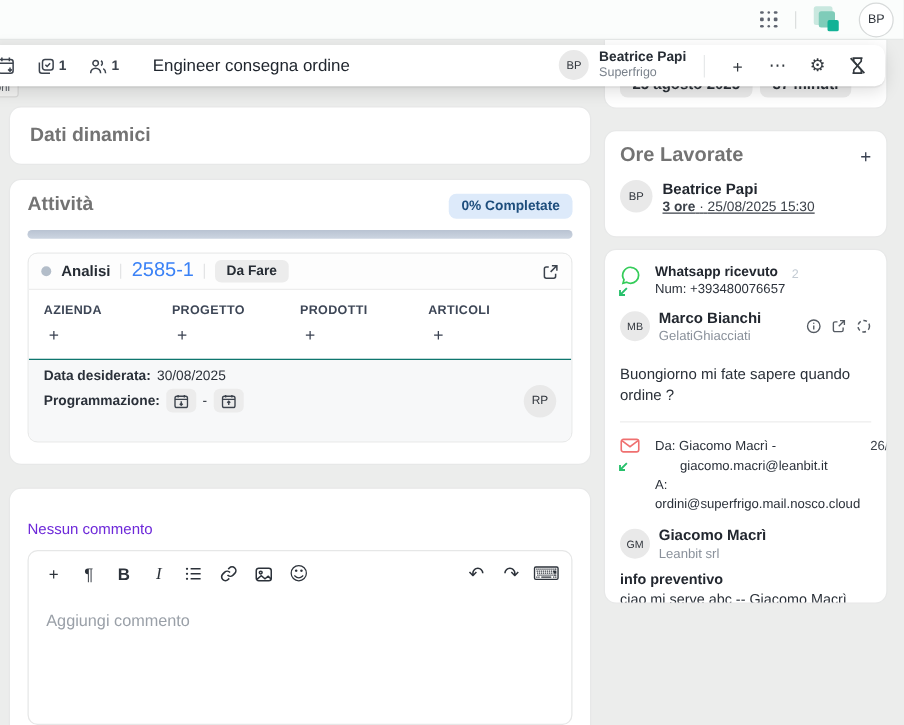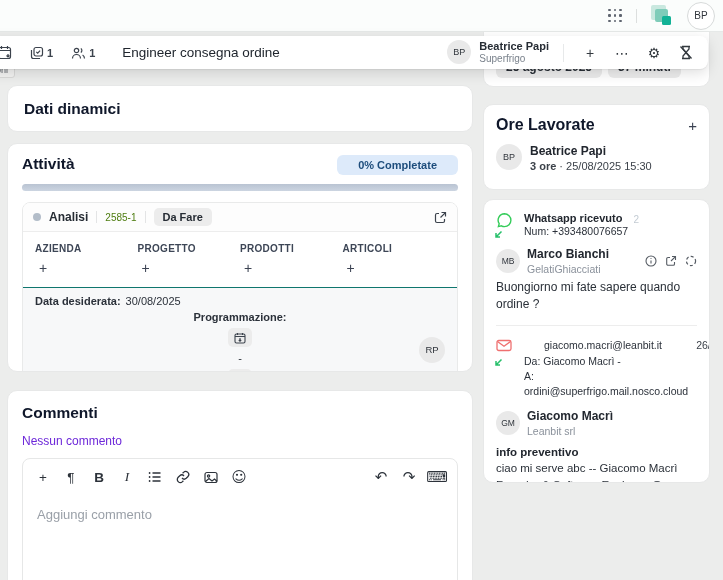--- a/index.html
+++ b/index.html
@@ -29,34 +29,34 @@
   .tb-user-name { line-height:1.15; }
   .tb-user-name .n1 { font-size:11px; font-weight:600; color:#262c34; }
   .tb-user-name .n2 { font-size:10px; color:#7a828c; }
   .tb-sep { width:1px; height:18px; background:#e7e9ea; margin:0 6px; }
   .tb-act { width:24px; height:24px; display:flex; align-items:center; justify-content:center; color:#33393f; font-size:14px; cursor:pointer; border-radius:6px; }
 
   .tooltip { position:absolute; left:-30px; top:62px; z-index:4; background:#f3f3f2; border:1px solid #d9d9d8; border-radius:3px; padding:2px 6px; font-size:9px; color:#5b6067; }
 
   
   .card { position:absolute; background:#fff; border:1px solid #e7e8e8; border-radius:10px; }
-  .card-title { font-size:15.5px; font-weight:600; color:#0f172a; }
+  .card-title { font-size:15.5px; font-weight:600; color:#737373; }
 
   
   .card-dati { left:7px; top:85px; width:466px; height:47px; padding:14px 16px; }
   .card-attivita { left:7px; top:143px; width:466px; height:229px; padding:11px 14px; overflow:hidden; }
   .att-head { display:flex; justify-content:space-between; }
-  .badge-blue { background:#ddeafa; color:#1d4d7c; font-size:11px; font-weight:700; padding:4px 21px; border-radius:6px; }
+  .badge-blue { background:#ddeafa; color:#1d4d7c; font-size:11px; font-weight:700; padding:4px 10px; border-radius:6px; }
   .progress { margin-top:9px; height:7px; border-radius:4px; background:linear-gradient(#b9c3d2,#ccd5e1); position:relative; overflow:hidden; }
   .progress .fill { height:100%; background:#3d78c9; border-radius:4px; width:0%; }
   .subcard { margin-top:11px; border:1px solid #e9eaea; border-radius:8px; overflow:hidden; }
   .subhead { display:flex; align-items:center; gap:8px; padding:5px 10px; background:#fdfdfd; border-bottom:1px solid #ededed; }
   .dot { width:8px; height:8px; border-radius:50%; background:#b3bdc9; }
   .subhead .t1 { font-size:12px; font-weight:600; color:#262c34; }
-  .subhead .t2 { font-size:10px; color:#4d7c0f; }
+  .subhead .t2 { font-size:16px; color:#3b82f6; }
   .vsep { width:1px; height:12px; background:#e3e4e5; }
   .chip-status { background:#ececec; color:#262c34; font-size:11px; font-weight:700; padding:3px 9px; border-radius:5px; }
   .subbody { display:grid; grid-template-columns:1fr 1fr 1fr 1fr; padding:7px 12px 3px; }
   .fieldlbl { font-size:10px; font-weight:700; letter-spacing:.3px; color:#3d4656; margin-top:4px; }
   .fieldadd { font-size:14px; color:#3b4252; margin:6px 0 8px 4px; width:16px; cursor:pointer; }
   .subfoot { background:#f7f8f9; border-top:1px solid #0f766e; padding:7px 12px; position:relative; }
   .subfoot .row { font-size:11px; color:#2b313a; margin-bottom:4px; display:flex; align-items:center; gap:5px; }
   .subfoot b { font-weight:700; }
   .calbtn { background:#ececec; border-radius:5px; width:24px; height:19px; display:flex; align-items:center; justify-content:center; cursor:pointer; }
   .subfoot .avatar { position:absolute; right:12px; top:50%; transform:translateY(-50%); width:26px; height:26px; font-size:9.5px; }
@@ -73,35 +73,35 @@
   
   .card-summary { left:483px; top:-22px; width:227px; height:109px; z-index:1; padding:0; }
   .chips { position:absolute; left:12px; bottom:8px; display:flex; gap:6px; }
   .chip-g { background:#ececec; border-radius:6px; padding:4px 10px; font-size:12px; font-weight:700; color:#2b3138; white-space:nowrap; }
   .card-ore { left:483px; top:104px; width:227px; height:86px; padding:11px 12px; }
   .ore-head { display:flex; align-items:center; justify-content:space-between; }
   .plusbtn { font-size:15px; color:#3b4252; cursor:pointer; }
   .person { display:flex; gap:8px; margin-top:10px; }
   .person .avatar { width:26px; height:26px; font-size:9px; }
   .p-name { font-size:12px; font-weight:700; color:#22272f; line-height:1.3; }
-  .p-sub { font-size:11px; color:#3c424a; }
+  .p-sub { font-size:11px; color:#3c424a;text-decoration:underline; }
   .p-sub b { font-weight:700; }
   .p-org { font-size:10.5px; color:#8a919b; }
 
   .card-feed { left:483px; top:199px; width:227px; height:284px; padding:12px 12px; overflow:hidden; }
   .feedrow { display:flex; gap:8px; position:relative; }
   .feedicon { position:relative; width:20px; flex:none; }
   .f-t1 { font-size:11px; font-weight:600; color:#22272f; }
   .f-t2 { font-size:10.5px; color:#2b313a; margin-top:1px; }
   .f-corner { position:absolute; right:58px; top:2px; font-size:10px; color:#c3cbd3; }
   .contact-row { display:flex; align-items:center; gap:7px; margin-top:10px; }
   .contact-row .avatar { width:24px; height:24px; font-size:8.5px; }
   .c-actions { margin-left:auto; display:flex; gap:8px; color:#555b63; }
   .c-actions span { cursor:pointer; display:flex; }
-  .msg { font-size:12px; color:#2a3038; line-height:1.45; margin-top:4px; }
+  .msg { font-size:12px; color:#2a3038; line-height:1.45; margin-top:16px; }
   .feeddivider { height:1px; background:#ededed; margin:12px 0; }
   .mailmeta { font-size:10.5px; color:#2b313a; line-height:1.45; }
   .maildate { margin-left:auto; text-align:right; font-size:10.5px; color:#3c424a; line-height:1.45; flex:none; }
   .subject { font-size:11.5px; font-weight:700; margin-top:9px; }
   .mailbody { font-size:11.5px; color:#2a3038; line-height:1.5; margin-top:2px; word-break:break-word; }
   .rxarrow { position:absolute; left:-2px; top:13px; }
 </style>
 </head>
 <body>
 
@@ -223,21 +223,21 @@
       <div>
         <div class="fieldlbl">ARTICOLI</div>
         <div class="fieldadd">+</div>
       </div>
     </div>
     <div class="subfoot">
       <div class="row">
           <b>Data desiderata:</b>
           <span>30/08/2025</span>
         </div>
-      <div class="row" style="margin-bottom:16px;flex-direction:column;">
+      <div class="row" style="margin-bottom:16px;">
         <b>Programmazione:</b>
         <span class="calbtn">
           <svg width="12" height="12" viewBox="0 0 12 12" fill="none" stroke="#3c434d" stroke-width="1.1">
               <rect x="1" y="2" width="10" height="9" rx="1.5"></rect>
               <path d="M3.5 1v2M8.5 1v2M1 4.5h10M6 6v3M4.8 8l1.2 1.2L7.2 8"></path>
             </svg>
         </span>
         <span>-</span>
         <span class="calbtn">
           <svg width="12" height="12" viewBox="0 0 12 12" fill="none" stroke="#3c434d" stroke-width="1.1">
@@ -245,21 +245,20 @@
               <path d="M3.5 1v2M8.5 1v2M1 4.5h10M6 9V6M4.8 7.2L6 6l1.2 1.2"></path>
             </svg>
         </span>
       </div>
       <div class="avatar">RP</div>
     </div>
   </div>
 </div>
 
 <div class="card card-commenti">
-  <div class="card-title">Commenti</div>
   <div class="nocomment">Nessun commento</div>
   <div class="editor">
     <div class="ed-toolbar">
       <span class="ed-btn">+</span>
       <span class="ed-btn">¶</span>
       <span class="ed-btn" style="font-weight:700;">B</span>
       <span class="ed-btn" style="font-style:italic;font-family:'Liberation Serif',serif;">I</span>
       <span class="ed-btn">
         <svg width="14" height="12" viewBox="0 0 14 12" fill="none" stroke="#2c323a" stroke-width="1.3">
             <circle cx="1.6" cy="2" r="0.9" fill="#2c323a" stroke="none"></circle>
@@ -364,22 +363,22 @@
             <path d="M1.5 2.5L8 7.3 14.5 2.5"></path>
           </svg>
       </span>
       <span class="rxarrow" style="top:15px;">
         <svg width="9" height="9" viewBox="0 0 9 9" fill="none" stroke="#27c06b" stroke-width="1.5">
             <path d="M7.5 1.5L2 7M2 3v4h4"></path>
           </svg>
       </span>
     </div>
     <div class="mailmeta">
+      <div>Da: Giacomo Macrì -</div>
       <div style="padding-left:20px;">giacomo.macri@leanbit.it</div>
-      <div>Da: Giacomo Macrì -</div>
       <div>A:  ordini@superfrigo.mail.nosco.cloud</div>
     </div>
     <div class="maildate">
       <div>26/05/2025</div>
       <div>15:17</div>
     </div>
   </div>
   <div class="contact-row">
     <div class="avatar">GM</div>
     <div>

